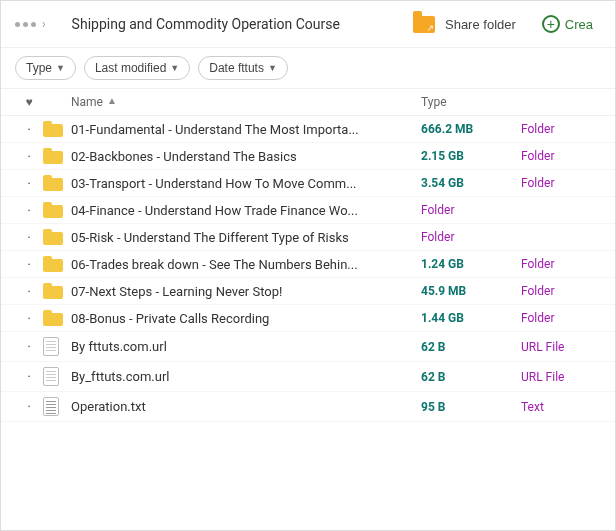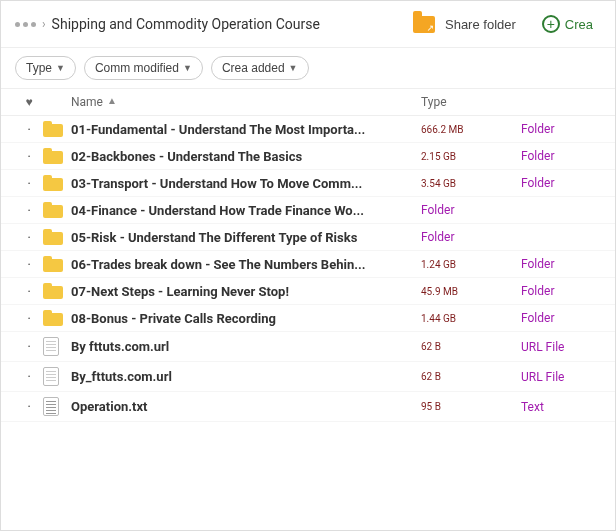--- a/index.html
+++ b/index.html
@@ -30,20 +30,21 @@
       display: flex; gap: 3px; align-items: center;
     }
     .dot { width: 5px; height: 5px; background: #aaa; border-radius: 50%; }
     .chevron-right {
       color: #999; font-size: 12px;
     }
     .breadcrumb-title {
       font-size: 14px;
       color: #333;
       font-weight: 400;
+      margin-left: 20px;
     }
     .top-bar-right {
       display: flex; align-items: center; gap: 10px;
     }
     .share-folder-btn {
       display: flex; align-items: center; gap: 10px;
       border: none; background: none; cursor: pointer;
       font-size: 13px; color: #444; padding: 4px 8px;
       border-radius: 4px;
     }
@@ -93,23 +94,22 @@
       padding: 5px 14px;
       border-bottom: 1px solid #f5f5f5;
       font-size: 13px;
       color: #333;
     }
     .cell-bullet { text-align: center; font-size: 8px; color: #555; }
     .cell-icon { display: flex; align-items: center; }
     .cell-name {
       overflow: hidden; text-overflow: ellipsis; white-space: nowrap;
       padding-right: 8px;
-      font-weight: bold;
-    }
-    .cell-size { color: #7f1d1d; font-size: 10px; }
+    }
+    .cell-size { color: #0f766e; font-size: 12px; font-weight: bold; }
     .cell-type { color: #a21caf; font-size: 12px; }
 
     
     .folder-icon {
       width: 20px; height: 16px;
       position: relative; display: inline-block;
     }
     .folder-icon::before {
       content: '';
       position: absolute;
@@ -223,25 +223,25 @@
     </button>
   </div>
 </div>
 
 <div class="filter-bar">
   <button class="filter-btn">
     <span>Type</span>
     <span class="chevron-down">▼</span>
   </button>
   <button class="filter-btn">
-    <span>Comm modified</span>
+    <span>Last modified</span>
     <span class="chevron-down">▼</span>
   </button>
   <button class="filter-btn">
-    <span>Crea added</span>
+    <span>Date fttuts</span>
     <span class="chevron-down">▼</span>
   </button>
 </div>
 
 <div class="table-header">
   <div class="col-heart">♥</div>
   <div></div>
   <div class="col-name">
     <span>Name</span>
     <span class="sort-arrow">▲</span>

